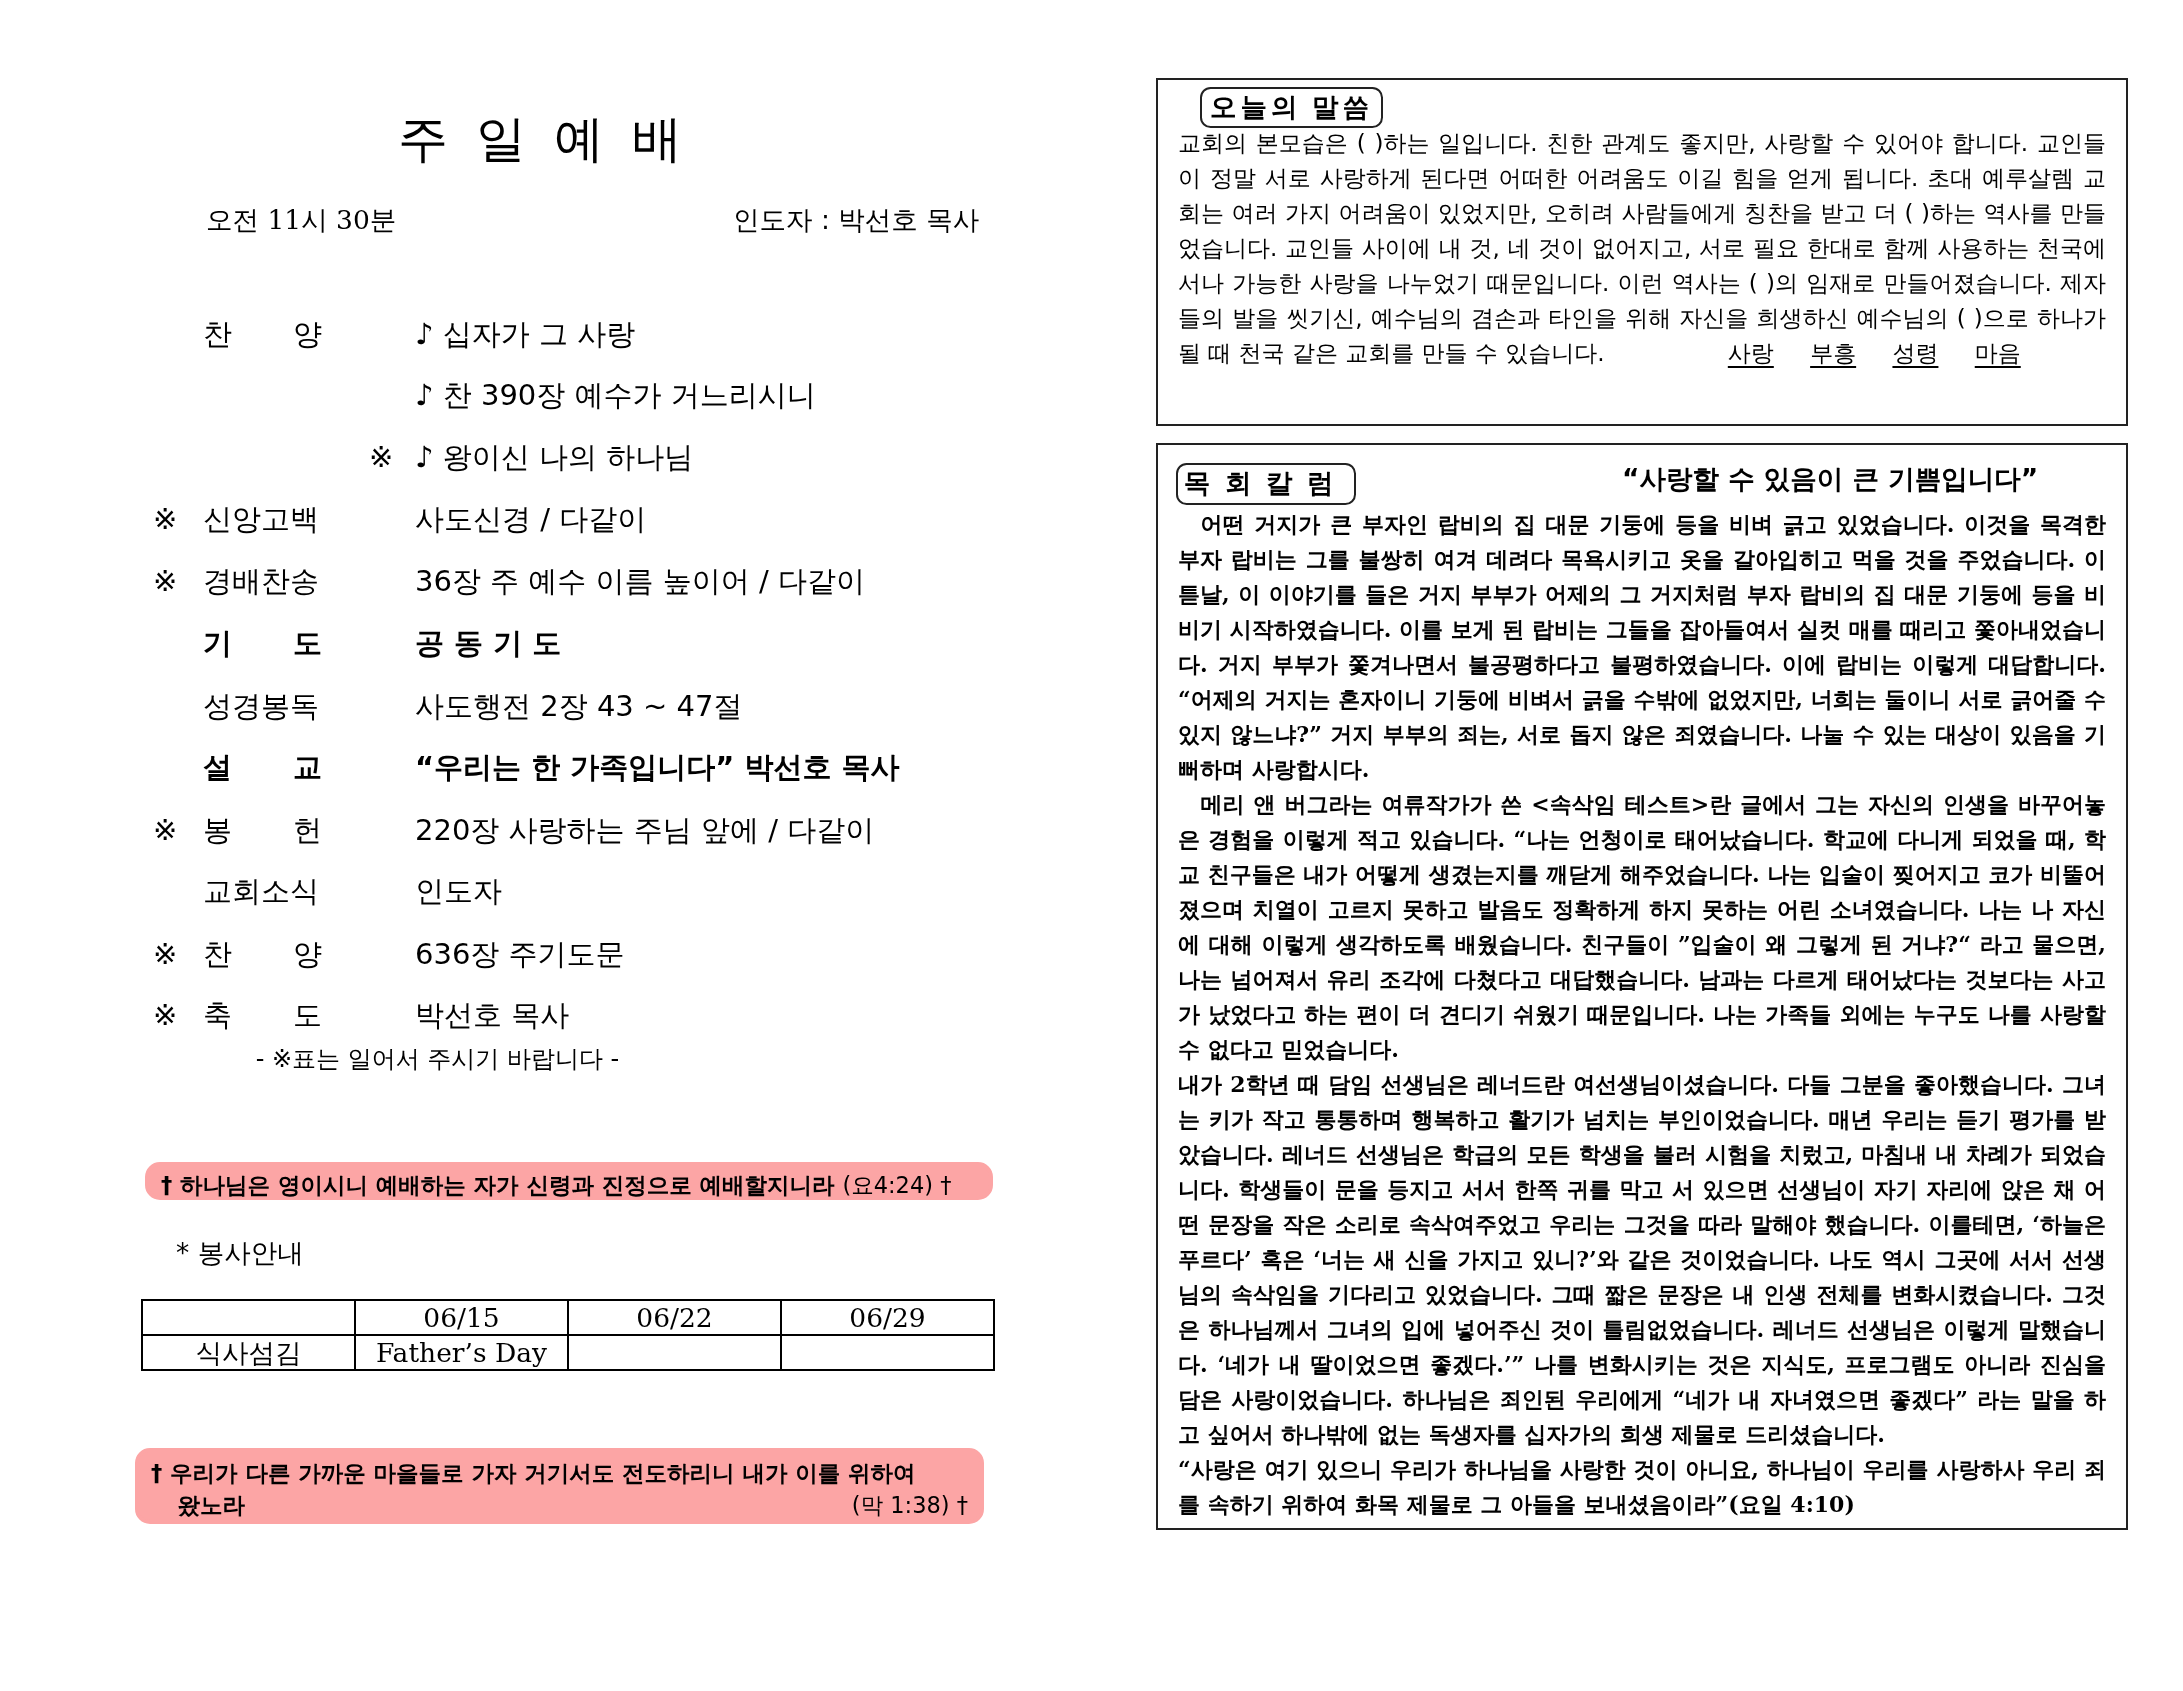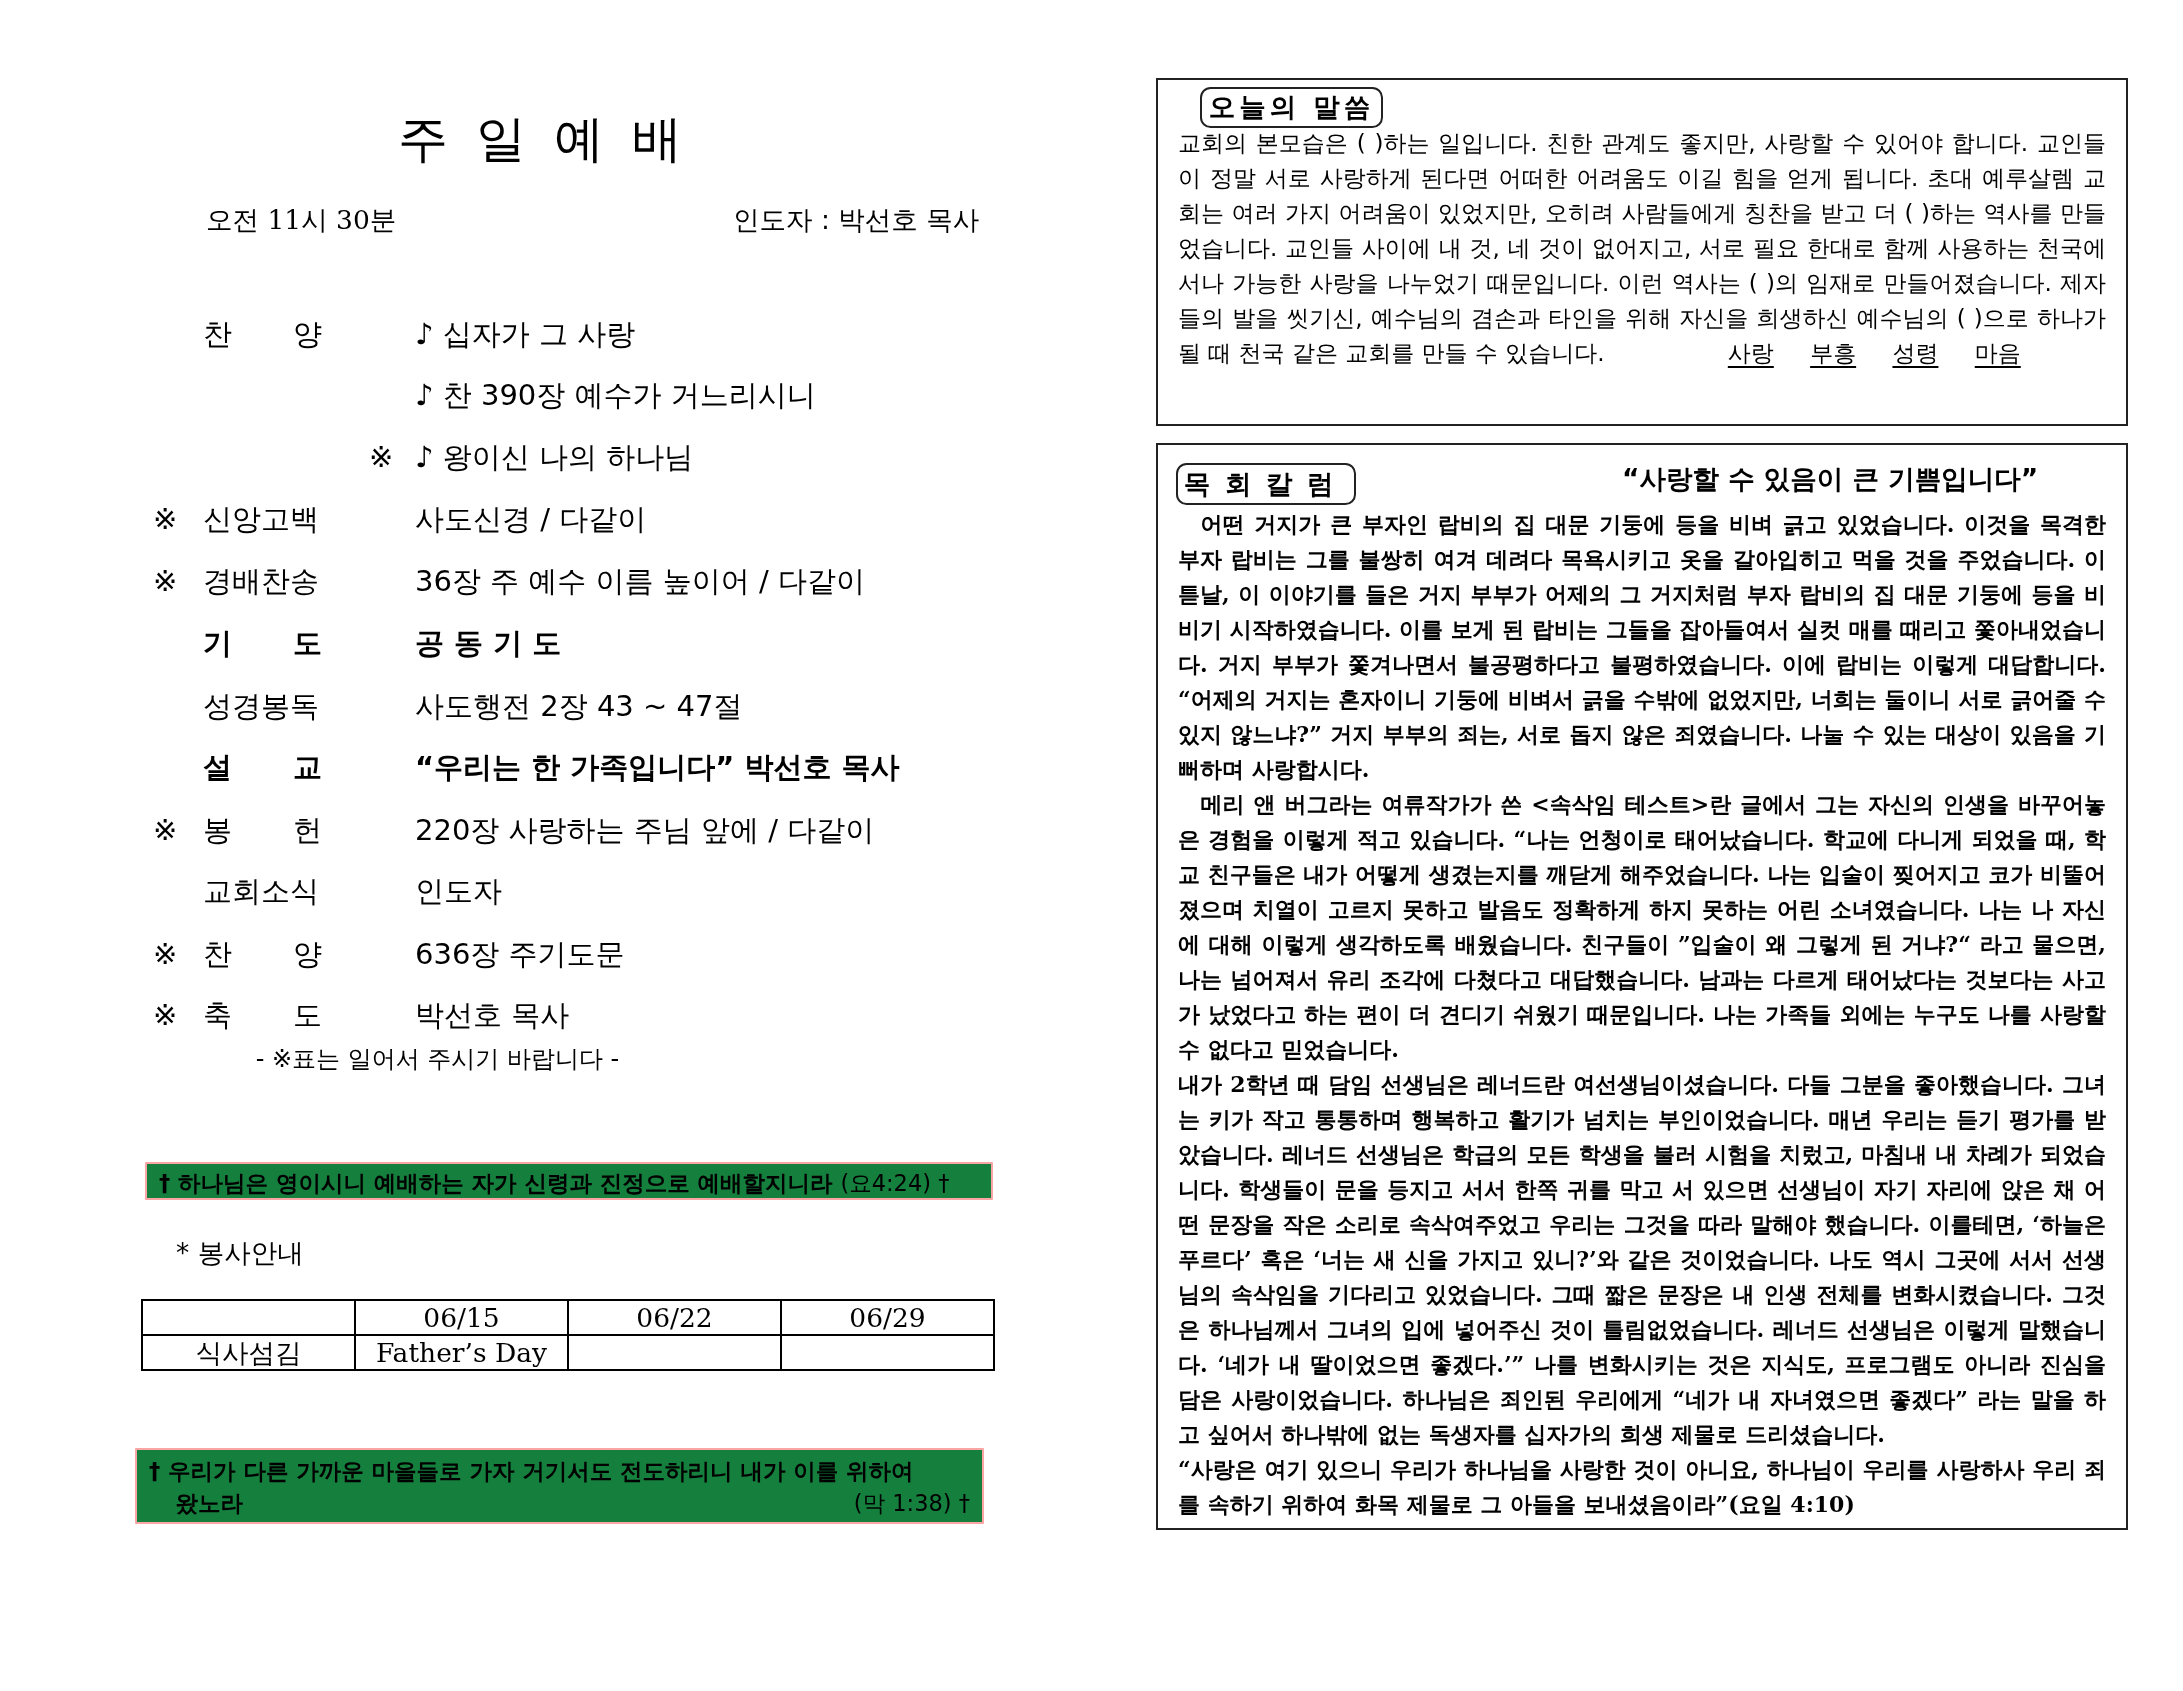--- a/index.html
+++ b/index.html
@@ -15,38 +15,38 @@
 
   .order-row { position:absolute; left:153px; height:40px; font-size:29px; line-height:40px; white-space:nowrap; }
   .order-row .mark { position:absolute; left:0; width:33px; }
   .order-row .label { position:absolute; left:50px; width:119px; display:flex; justify-content:space-between; }
   .order-row .content { position:absolute; left:262px; }
   .order-row .inner-mark { position:absolute; left:216px; }
   .bold { font-weight:bold; }
 
   #stand-note { left:0; width:875px; top:1043px; text-align:center; font-size:24px; }
 
-  .verse-box { position:absolute; border:2px solid #fca5a5; border-radius:1px; background:#15803d; }
+  .verse-box { position:absolute; border:4px solid #fca5a5; border-radius:15px; background:#fca5a5; }
   #verse1 { left:145px; top:1162px; width:848px; height:38px; font-size:22.5px; font-weight:bold; line-height:38px; padding-left:12px; box-sizing:border-box; white-space:nowrap; }
   #verse1 .ref { font-weight:normal; }
 
   #service-head { left:176px; top:1235px; font-size:26.5px; }
 
   #svc-table { position:absolute; left:141px; top:1299px; border-collapse:collapse; font-family:"DejaVu Serif","Liberation Serif",serif; font-size:26.5px; }
   #svc-table td { border:2px solid #000; width:211px; height:33px; text-align:center; padding:0; line-height:32px; }
 
   #verse2 { left:135px; top:1448px; width:849px; height:76px; font-size:22.5px; font-weight:bold; line-height:32px; padding:5.3px 12px; box-sizing:border-box; }
   #verse2 .line2 { display:flex; justify-content:space-between; padding-left:26.5px; }
   #verse2 .ref { font-weight:normal; }
 
   
   .rbox { position:absolute; left:1156px; width:972px; border:2px solid #222; box-sizing:border-box; background:#fff; }
   #word-box { top:78px; height:348px; }
   #column-box { top:443px; height:1087px; }
-  .tag { position:absolute; border:2px solid #222; border-radius:10.6px; font-weight:bold; font-size:26.5px; text-align:center; background:#fff; }
+  .tag { position:absolute; border:2px solid #222; border-radius:10.6px; font-weight:bold; font-size:26.5px; text-align:center; background:#fff;font-family:Liberation Serif, serif; }
   #word-tag { left:42px; top:7.3px; width:179px; height:37px; line-height:36px; letter-spacing:4px; }
   #column-tag { left:18px; top:18px; width:176px; height:38px; line-height:37px; letter-spacing:14.6px; }
 
   .para { position:absolute; font-size:23px; line-height:35px; text-align:justify; text-align-last:left; }
   #word-text { left:20px; top:46px; width:928px; }
   .blanks { display:inline-block; margin-left:116px; }
   .blanks span { display:inline-block; margin-right:29px; text-decoration:underline; text-underline-offset:5.3px; }
 
   #column-title { left:464px; top:16px; font-size:26.5px; font-weight:bold; white-space:nowrap; }
   #column-text { left:20px; top:62px; width:928px; font-family:"DejaVu Serif","Liberation Serif",serif; font-size:22px; line-height:35px;font-weight:bold; }

